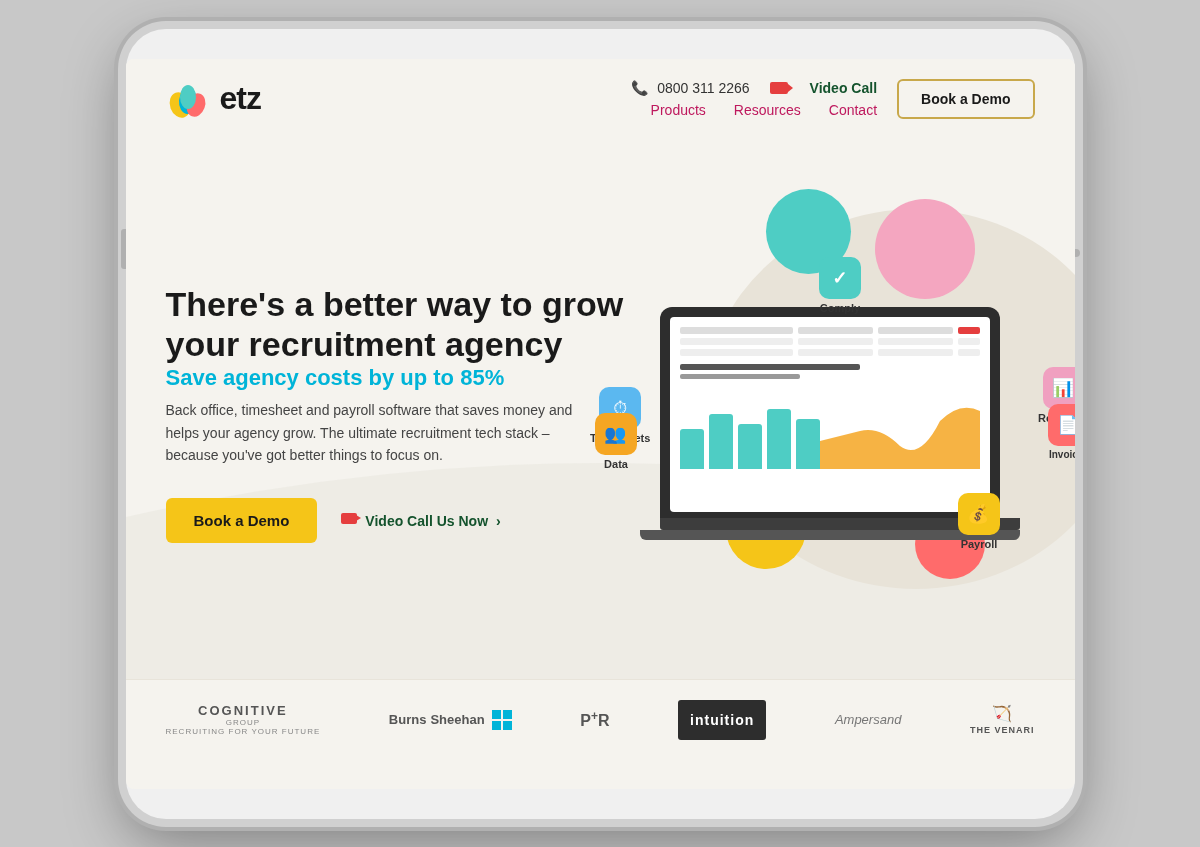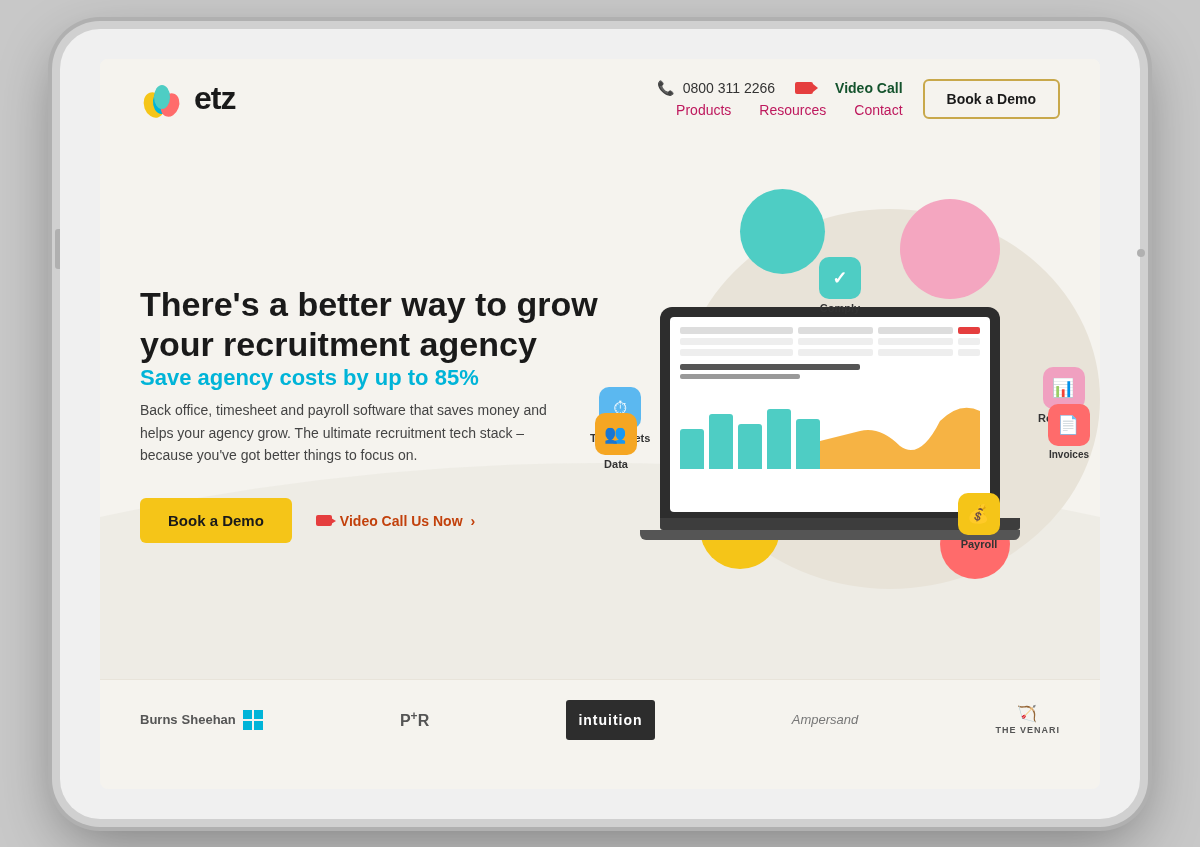--- a/index.html
+++ b/index.html
@@ -8,21 +8,21 @@
       height: 847px;
       background: #c8c8c8;
       display: flex;
       align-items: center;
       justify-content: center;
       font-family: 'Arial', sans-serif;
       overflow: hidden;
     }
 
     .tablet-frame {
-      width: 1080px;
+      width: 949px;
       height: 790px;
       background: #f0f0f0;
       border-radius: 40px;
       box-shadow: 0 0 0 8px #d0d0d0, 0 0 0 12px #b0b0b0, 0 20px 60px rgba(0,0,0,0.4);
       position: relative;
       display: flex;
       align-items: center;
       justify-content: center;
     }
 
@@ -190,23 +190,22 @@
       border: none;
       padding: 14px 28px;
       border-radius: 6px;
       font-size: 15px;
       font-weight: 800;
       cursor: pointer;
     }
 
     .btn-video {
       display: flex;
-      align-items: center;
       gap: 8px;
-      color: #c2410c;
+      color: #14532d;
       font-size: 14px;
       font-weight: 700;
       cursor: pointer;
       background: none;
       border: none;
     }
 
     .hero-right {
       flex: 1;
       position: relative;
@@ -450,20 +449,25 @@
 
           <div style="position:absolute; bottom:-10px; right:20px; display:flex; flex-direction:column; align-items:center; gap:3px; z-index:5;">
             <div style="width:42px; height:42px; background:#f5c518; border-radius:10px; display:flex; align-items:center; justify-content:center; font-size:18px;">💰</div>
             <span style="font-size:11px; font-weight:700; color:#333;">Payroll</span>
           </div>
         </div>
       </div>
     </div>
 
     <div class="clients-bar">
+      <div class="client-logo-cognitive">
+        <span class="main-text">COGNITIVE</span>
+        <span class="sub-text">GROUP</span>
+        <span class="sub-text">RECRUITING FOR YOUR FUTURE</span>
+      </div>
 
       <div class="burns-sheehan">
         <span>Burns</span>
         <span style="font-weight:700;">Sheehan</span>
         <div style="display:grid; grid-template-columns:1fr 1fr; gap:2px; margin-left:3px;">
           <div style="width:9px; height:9px; background:#00b4d8;"></div>
           <div style="width:9px; height:9px; background:#00b4d8;"></div>
           <div style="width:9px; height:9px; background:#00b4d8;"></div>
           <div style="width:9px; height:9px; background:#00b4d8;"></div>
         </div>

